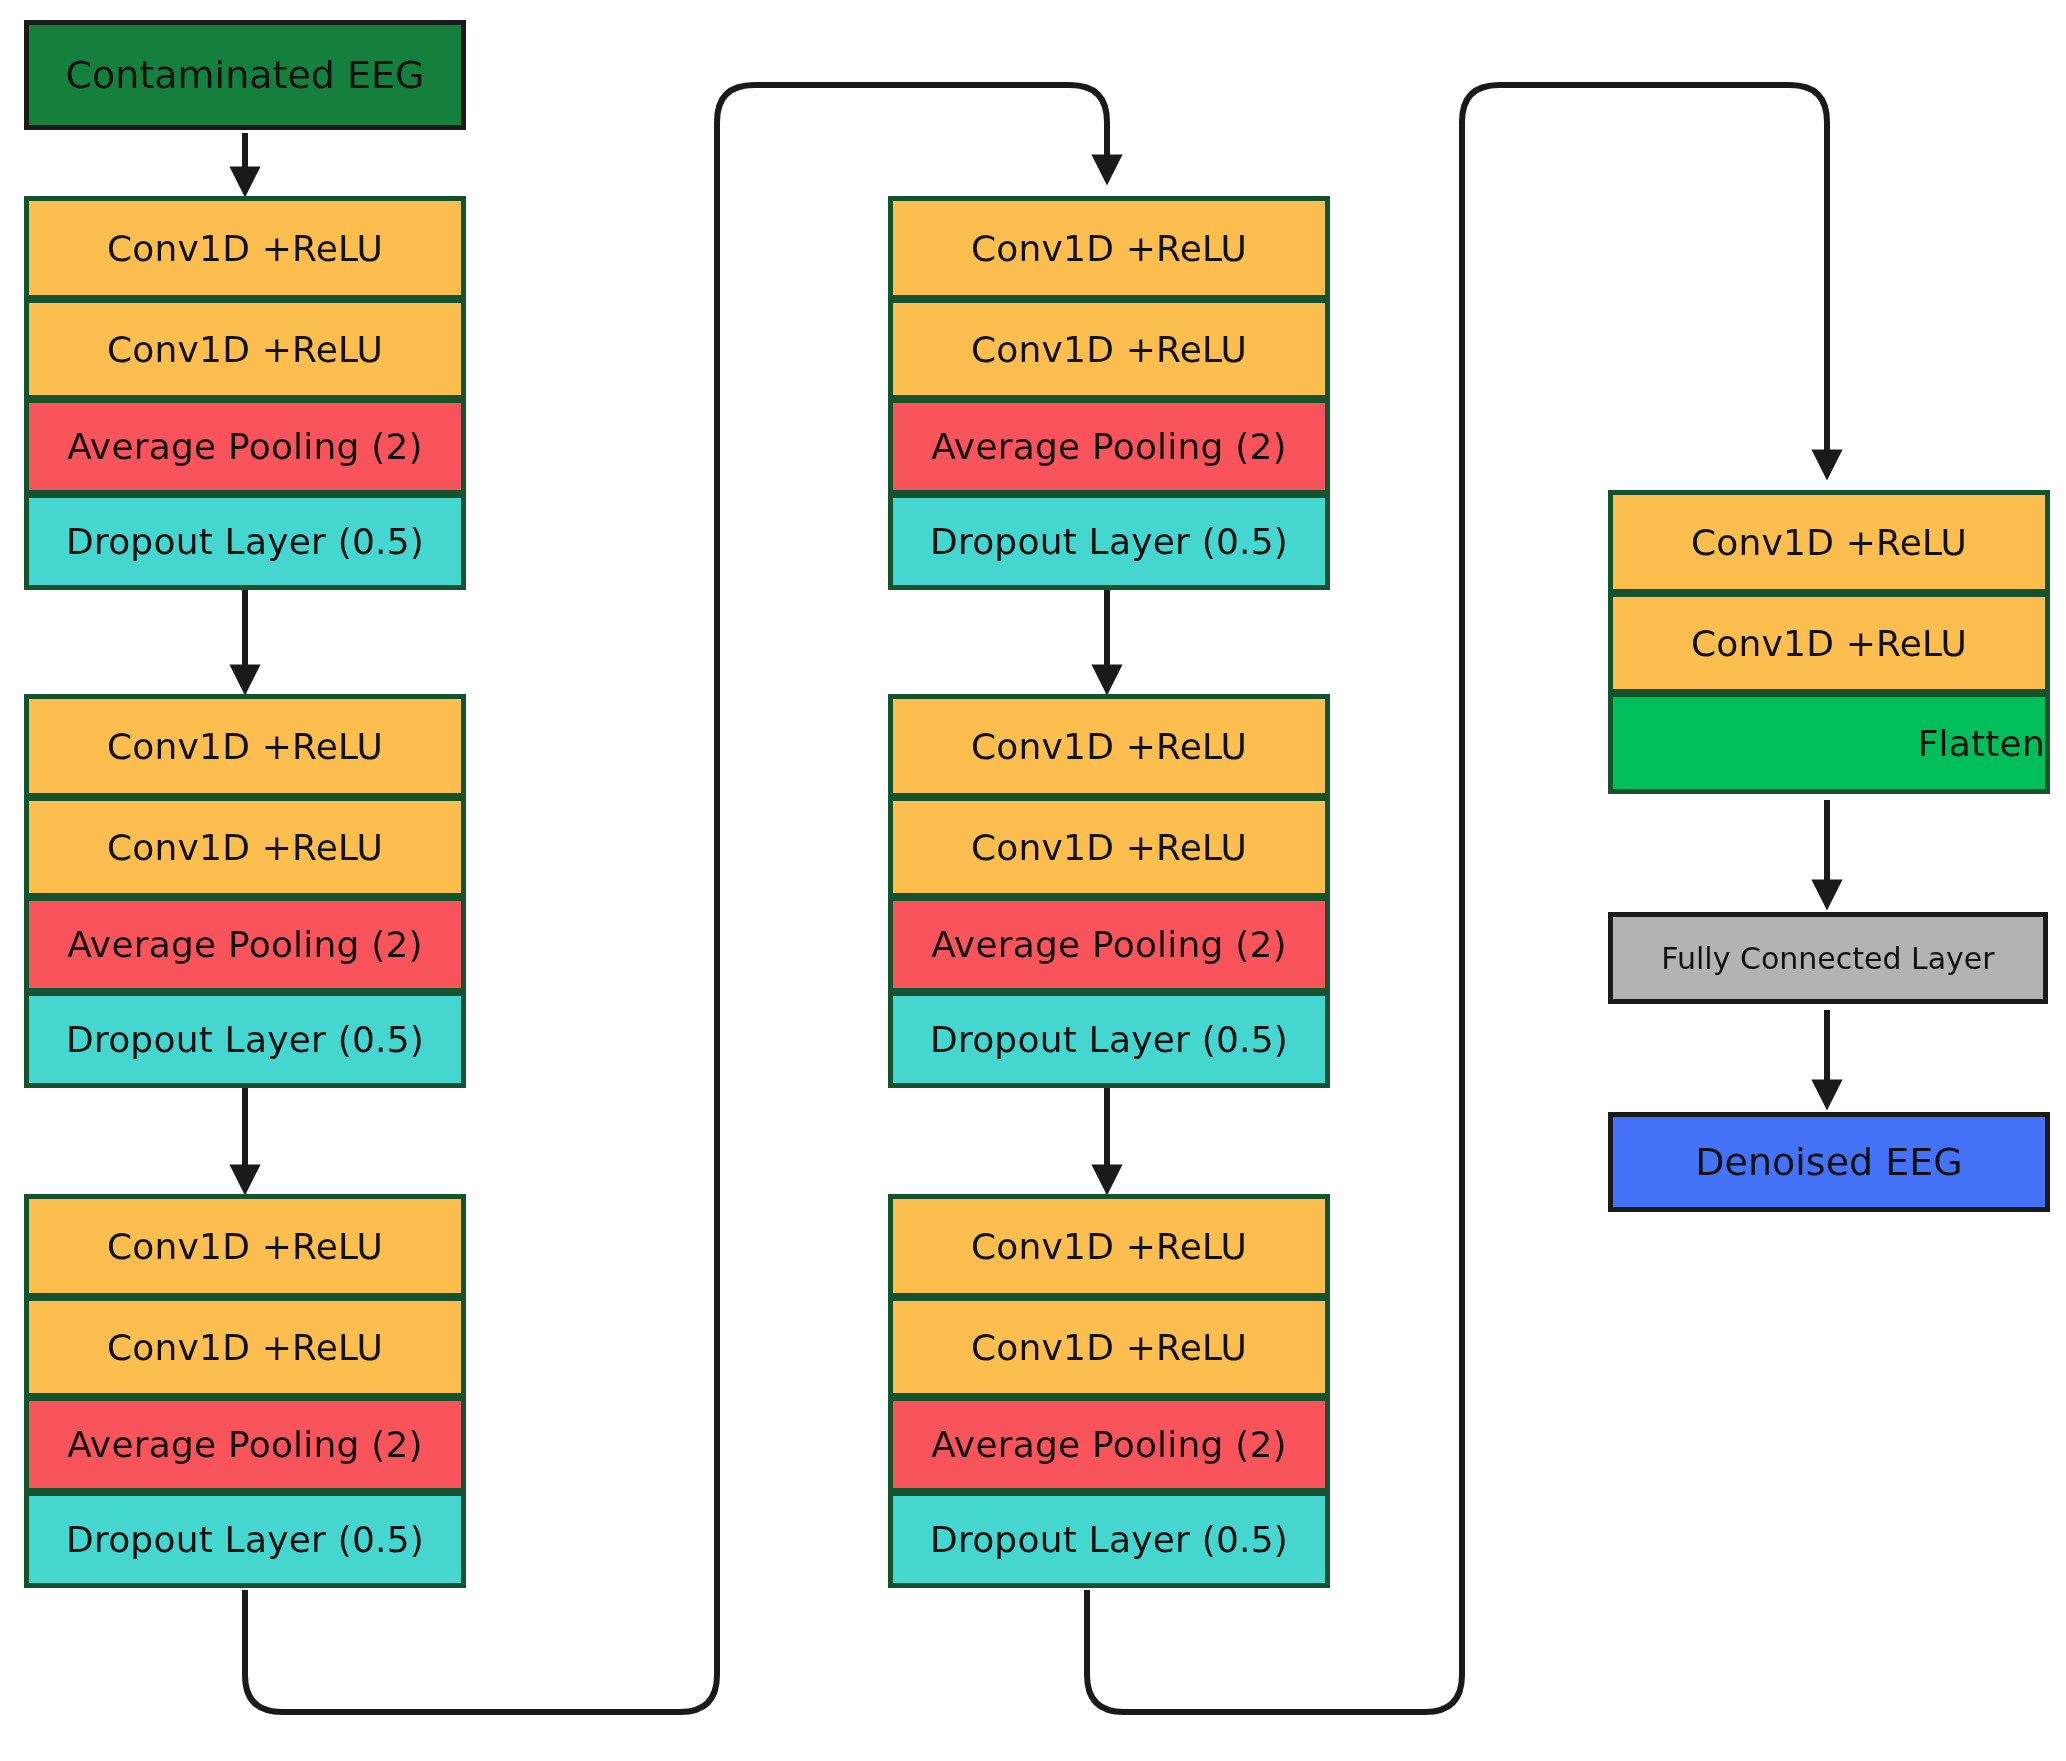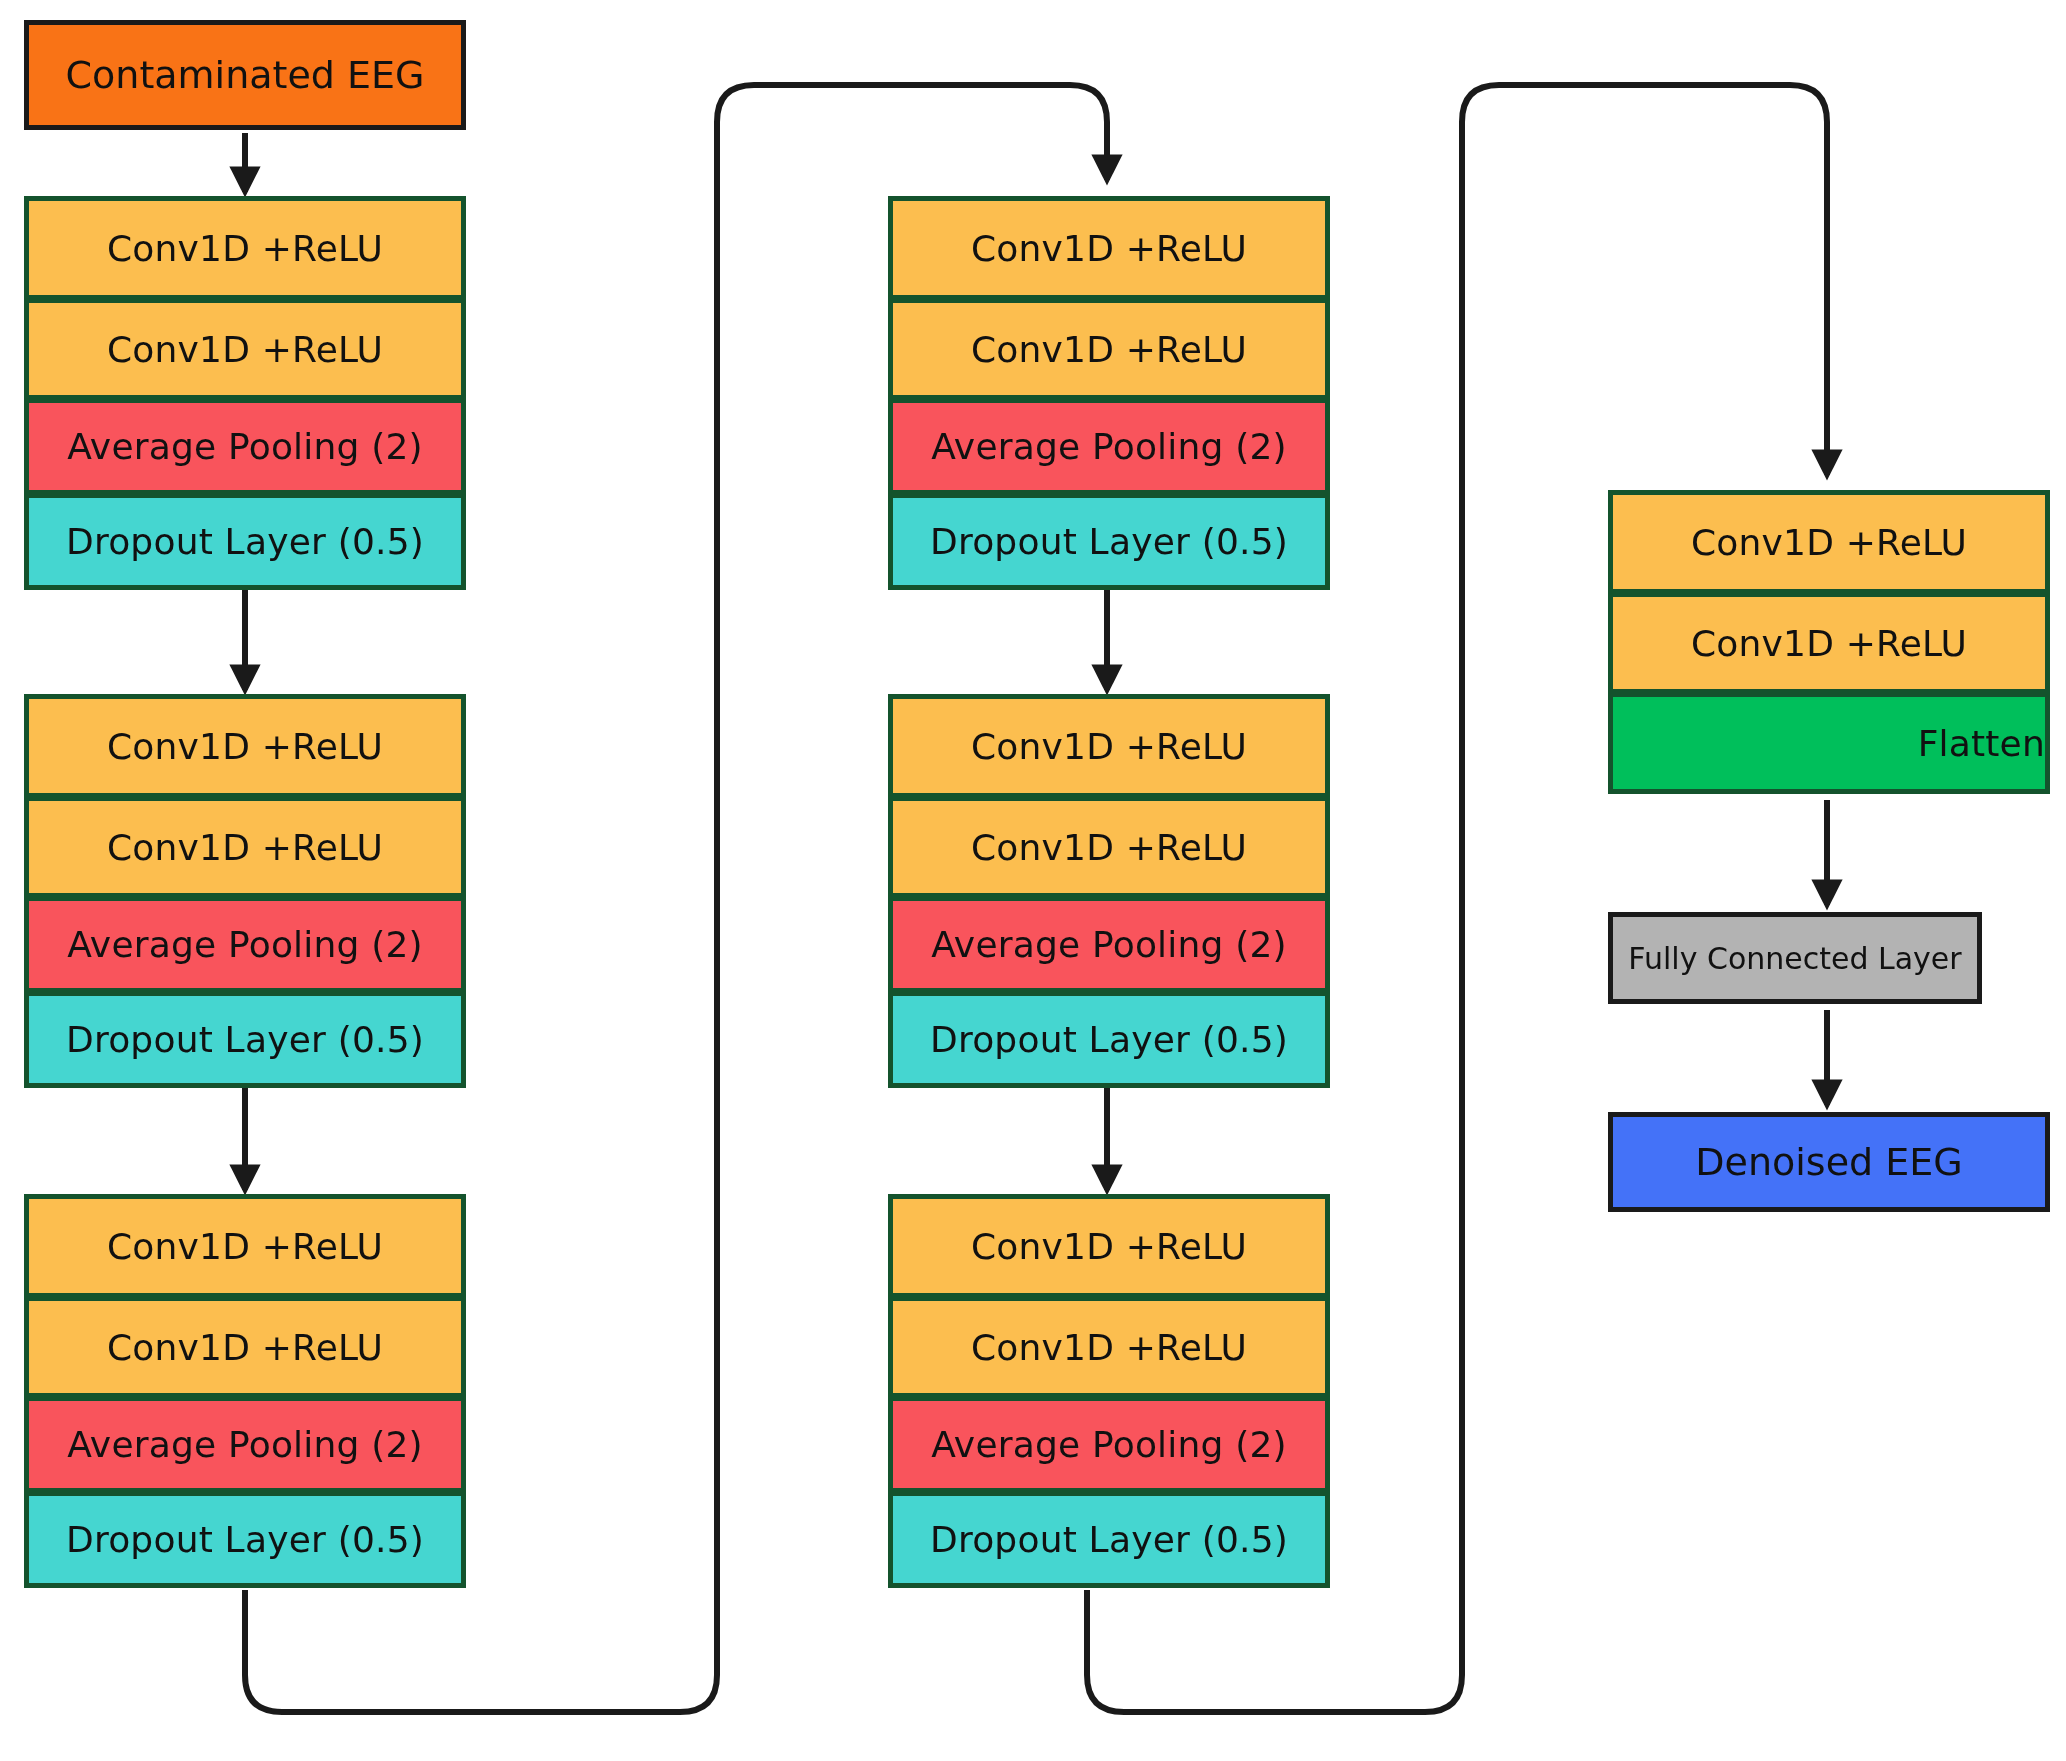--- a/index.html
+++ b/index.html
@@ -104,21 +104,21 @@
              Q 1462 85 1499 85
              L 1790 85
              Q 1827 85 1827 122
              L 1827 475" stroke="#1a1a1a" stroke-width="6" fill="none" marker-end="url(#arrow)"></path>
 
     <path d="M 1827 800 L 1827 905" stroke="#1a1a1a" stroke-width="6" fill="none" marker-end="url(#arrow)"></path>
 
     <path d="M 1827 1010 L 1827 1105" stroke="#1a1a1a" stroke-width="6" fill="none" marker-end="url(#arrow)"></path>
   </svg>
 
-  <div class="io-box t-lg" style="left:24px; top:20px; width:442px; height:110px; background:#f97316;">
+  <div class="io-box t-lg" style="left:24px; top:20px; width:442px; height:110px; background:#15803d;">
     <span>Contaminated EEG</span>
   </div>
 
   <div class="stack" style="left:24px; top:196px; width:442px;">
     <div class="blk t-md" style="height:104px; background:#fcbe4f;">
       <span>Conv1D +ReLU</span>
     </div>
     <div class="blk t-md" style="height:100px; background:#fcbe4f;">
       <span>Conv1D +ReLU</span>
     </div>
@@ -210,21 +210,21 @@
       <span>Conv1D +ReLU</span>
     </div>
     <div class="blk t-md" style="height:100px; background:#fcbe4f;">
       <span>Conv1D +ReLU</span>
     </div>
     <div class="blk t-md" style="height:100px; background:#00bf5b;justify-content:flex-end;">
       <span>Flatten</span>
     </div>
   </div>
 
-  <div class="io-box t-sm" style="left:1608px; top:912px; width:374px; height:92px; background:#b3b3b3;">
+  <div class="io-box t-sm" style="left:1608px; top:912px; width:440px; height:92px; background:#b3b3b3;">
     <span>Fully Connected Layer</span>
   </div>
 
   <div class="io-box t-lg" style="left:1608px; top:1112px; width:442px; height:100px; background:#4472f8;">
     <span>Denoised EEG</span>
   </div>
 
 </div>
 
 </body></html>

